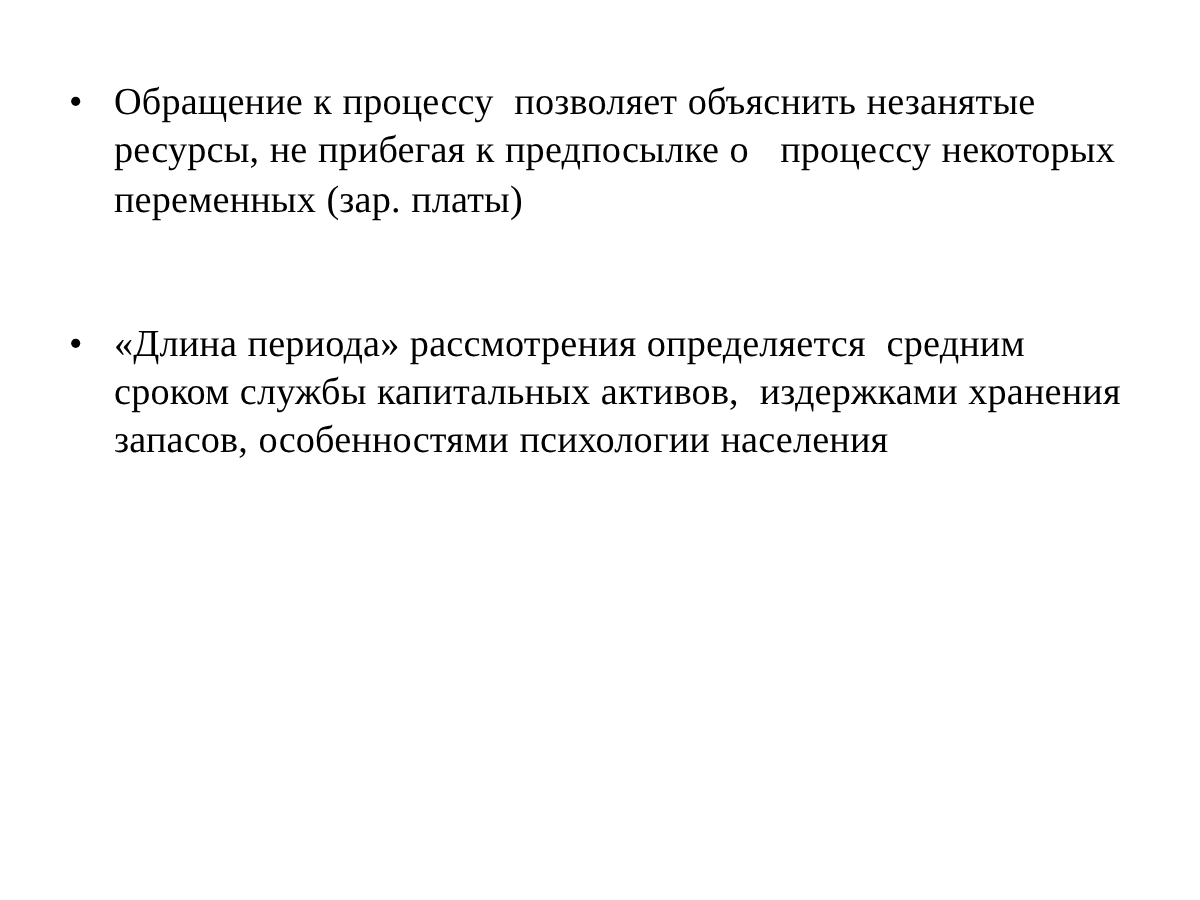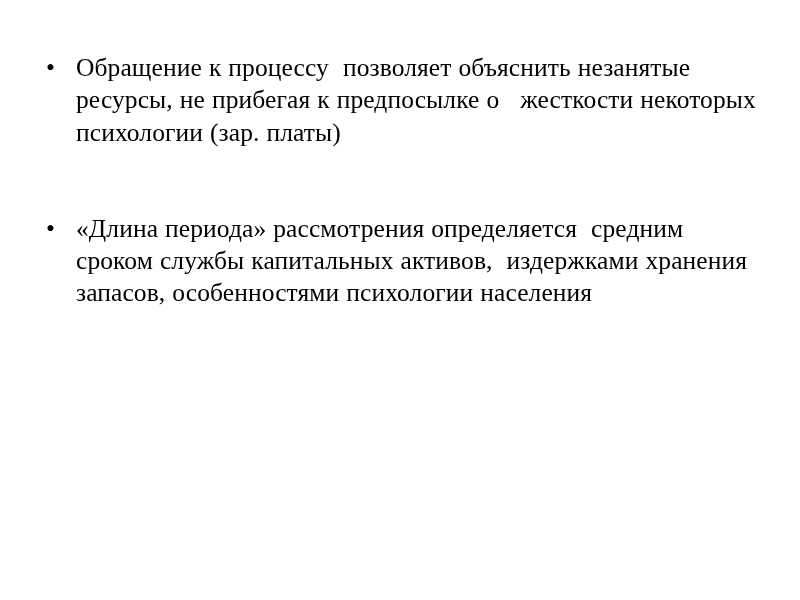--- a/index.html
+++ b/index.html
@@ -57,21 +57,21 @@
     height: 30px;
   }
 </style>
 </head>
 <body>
 
 <div class="slide">
   <ul class="bullet-list">
     <li class="bullet-item">
       <span class="bullet-marker">•</span>
-      <span class="bullet-text">Обращение к процессу  позволяет объяснить незанятые ресурсы, не прибегая к предпосылке о   жесткости некоторых психологии (зар. платы)</span>
+      <span class="bullet-text">Обращение к процессу  позволяет объяснить незанятые ресурсы, не прибегая к предпосылке о   процессу некоторых переменных (зар. платы)</span>
     </li>
     <li class="spacer-para"></li>
     <li class="bullet-item">
       <span class="bullet-marker">•</span>
       <span class="bullet-text">«Длина периода» рассмотрения определяется  средним сроком службы капитальных активов,  издержками хранения запасов, особенностями психологии населения</span>
     </li>
   </ul>
 </div>
 
 </body></html>

